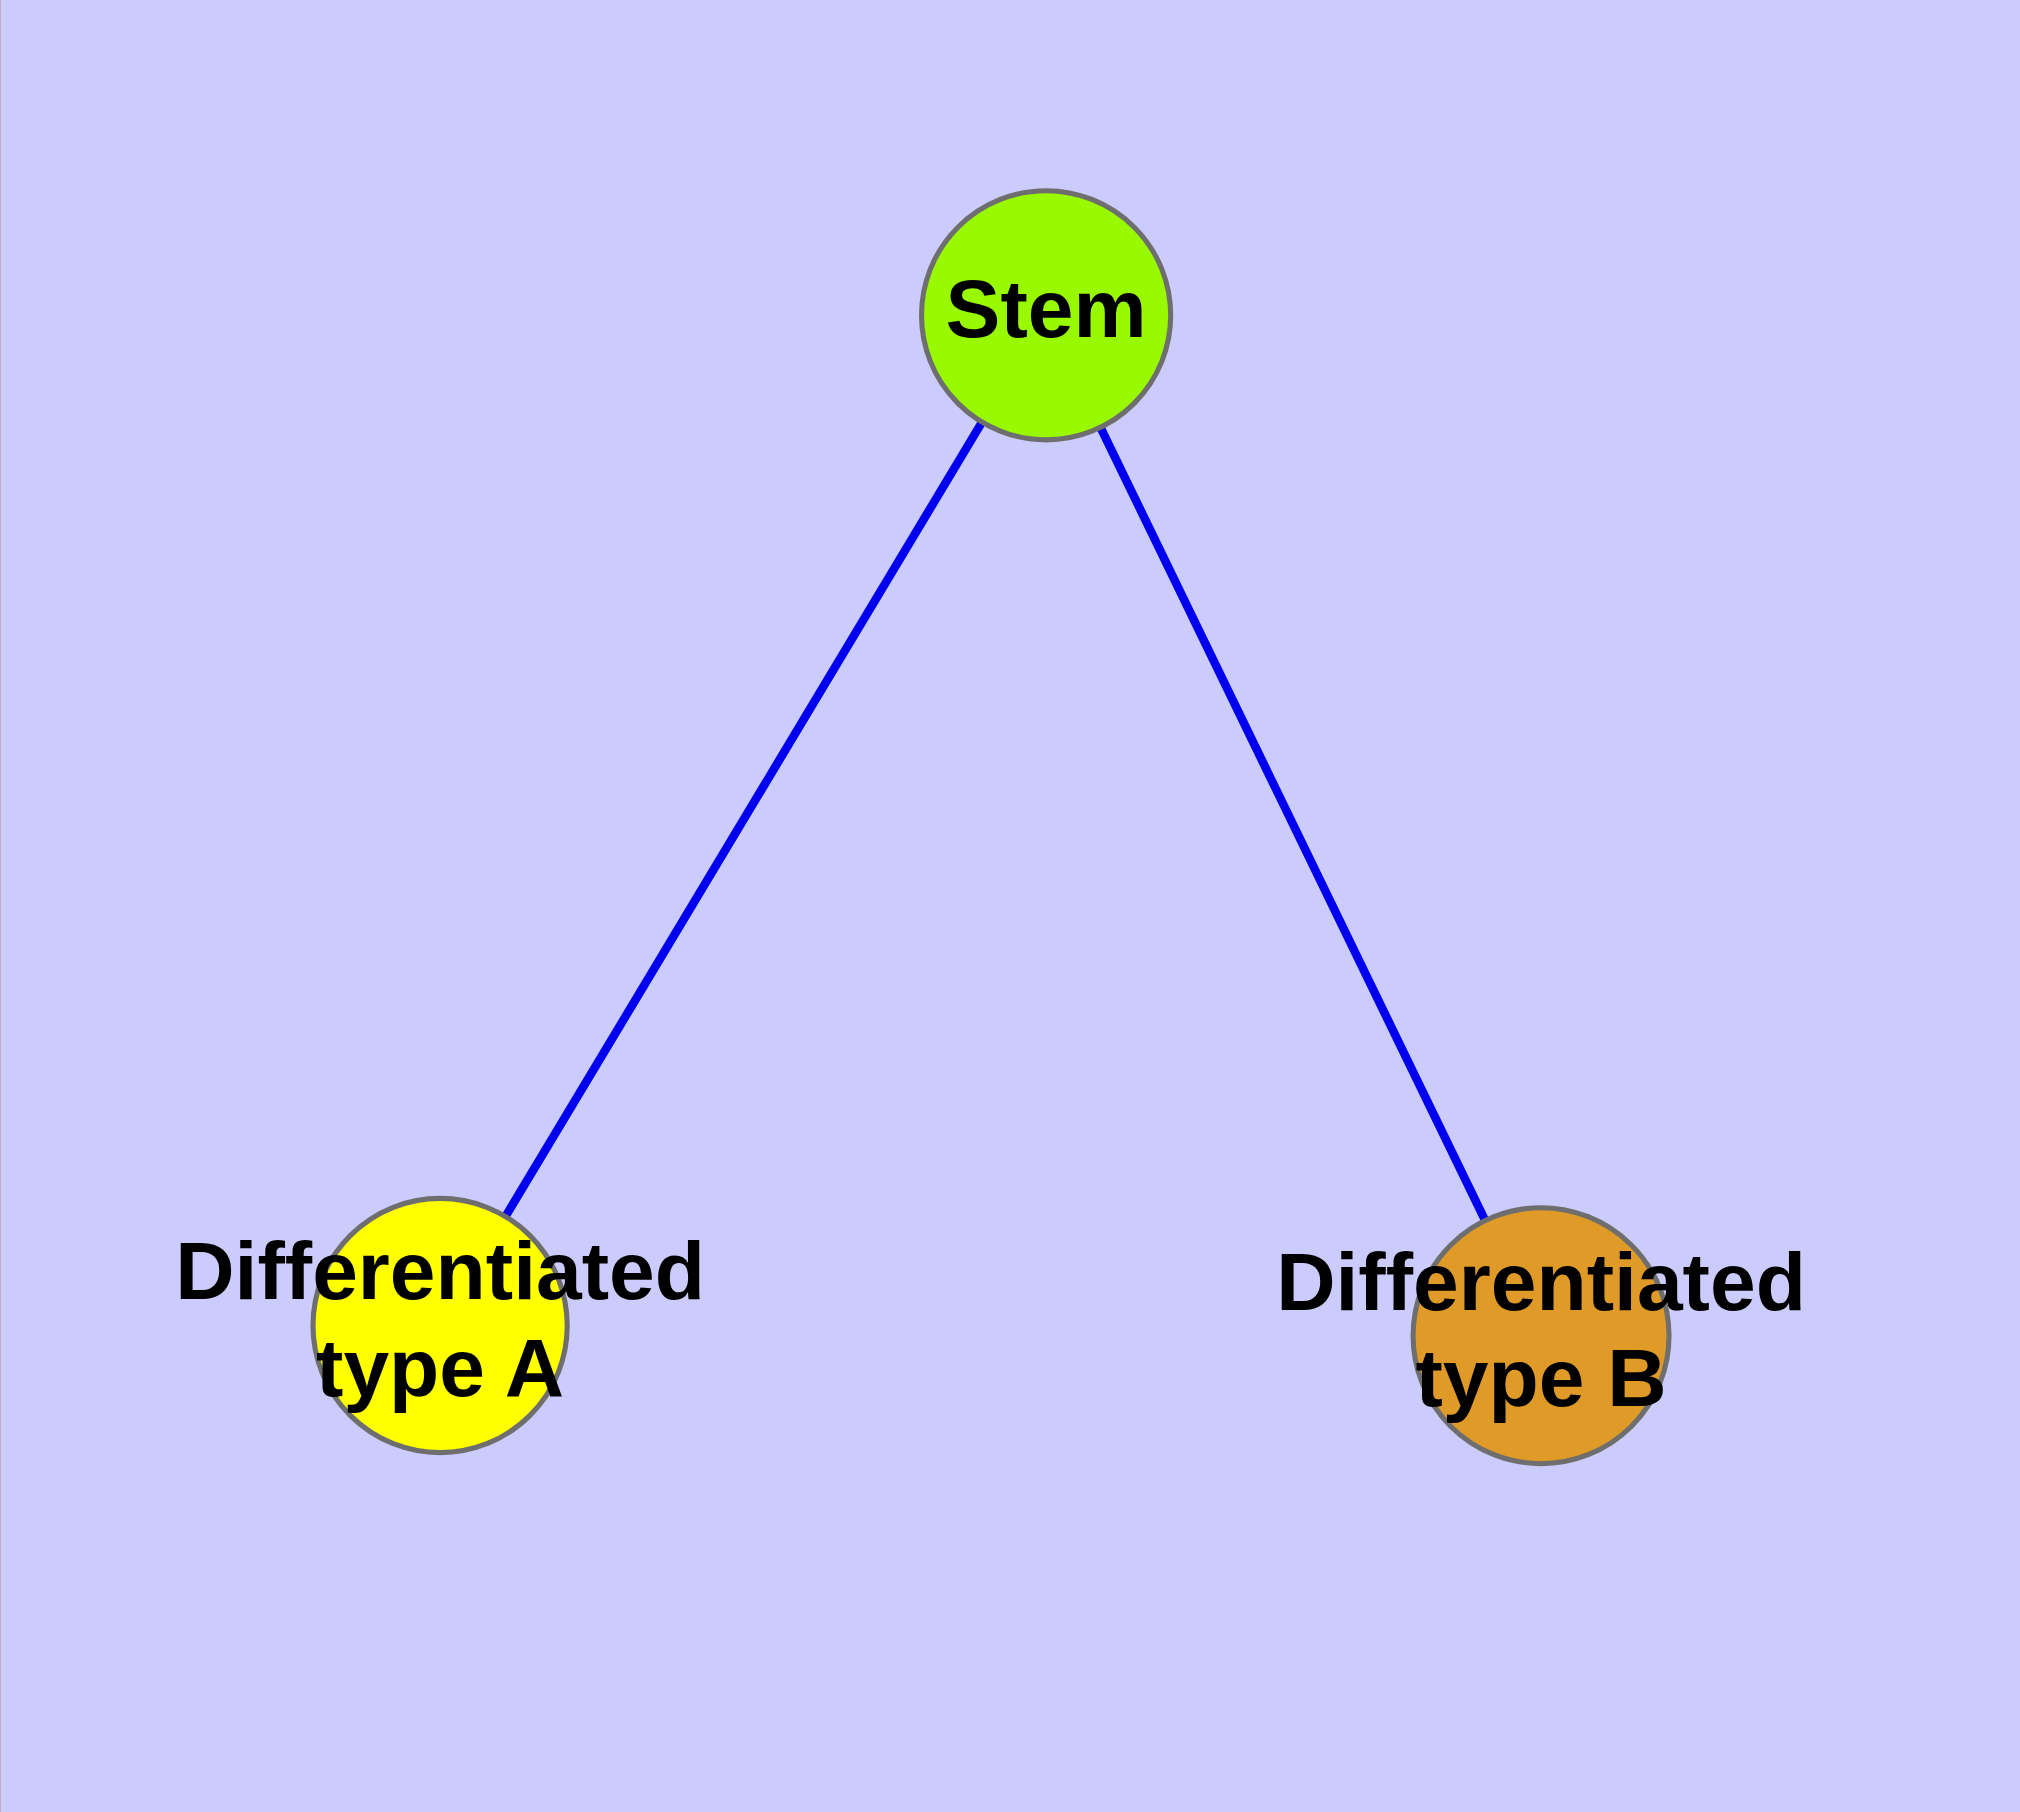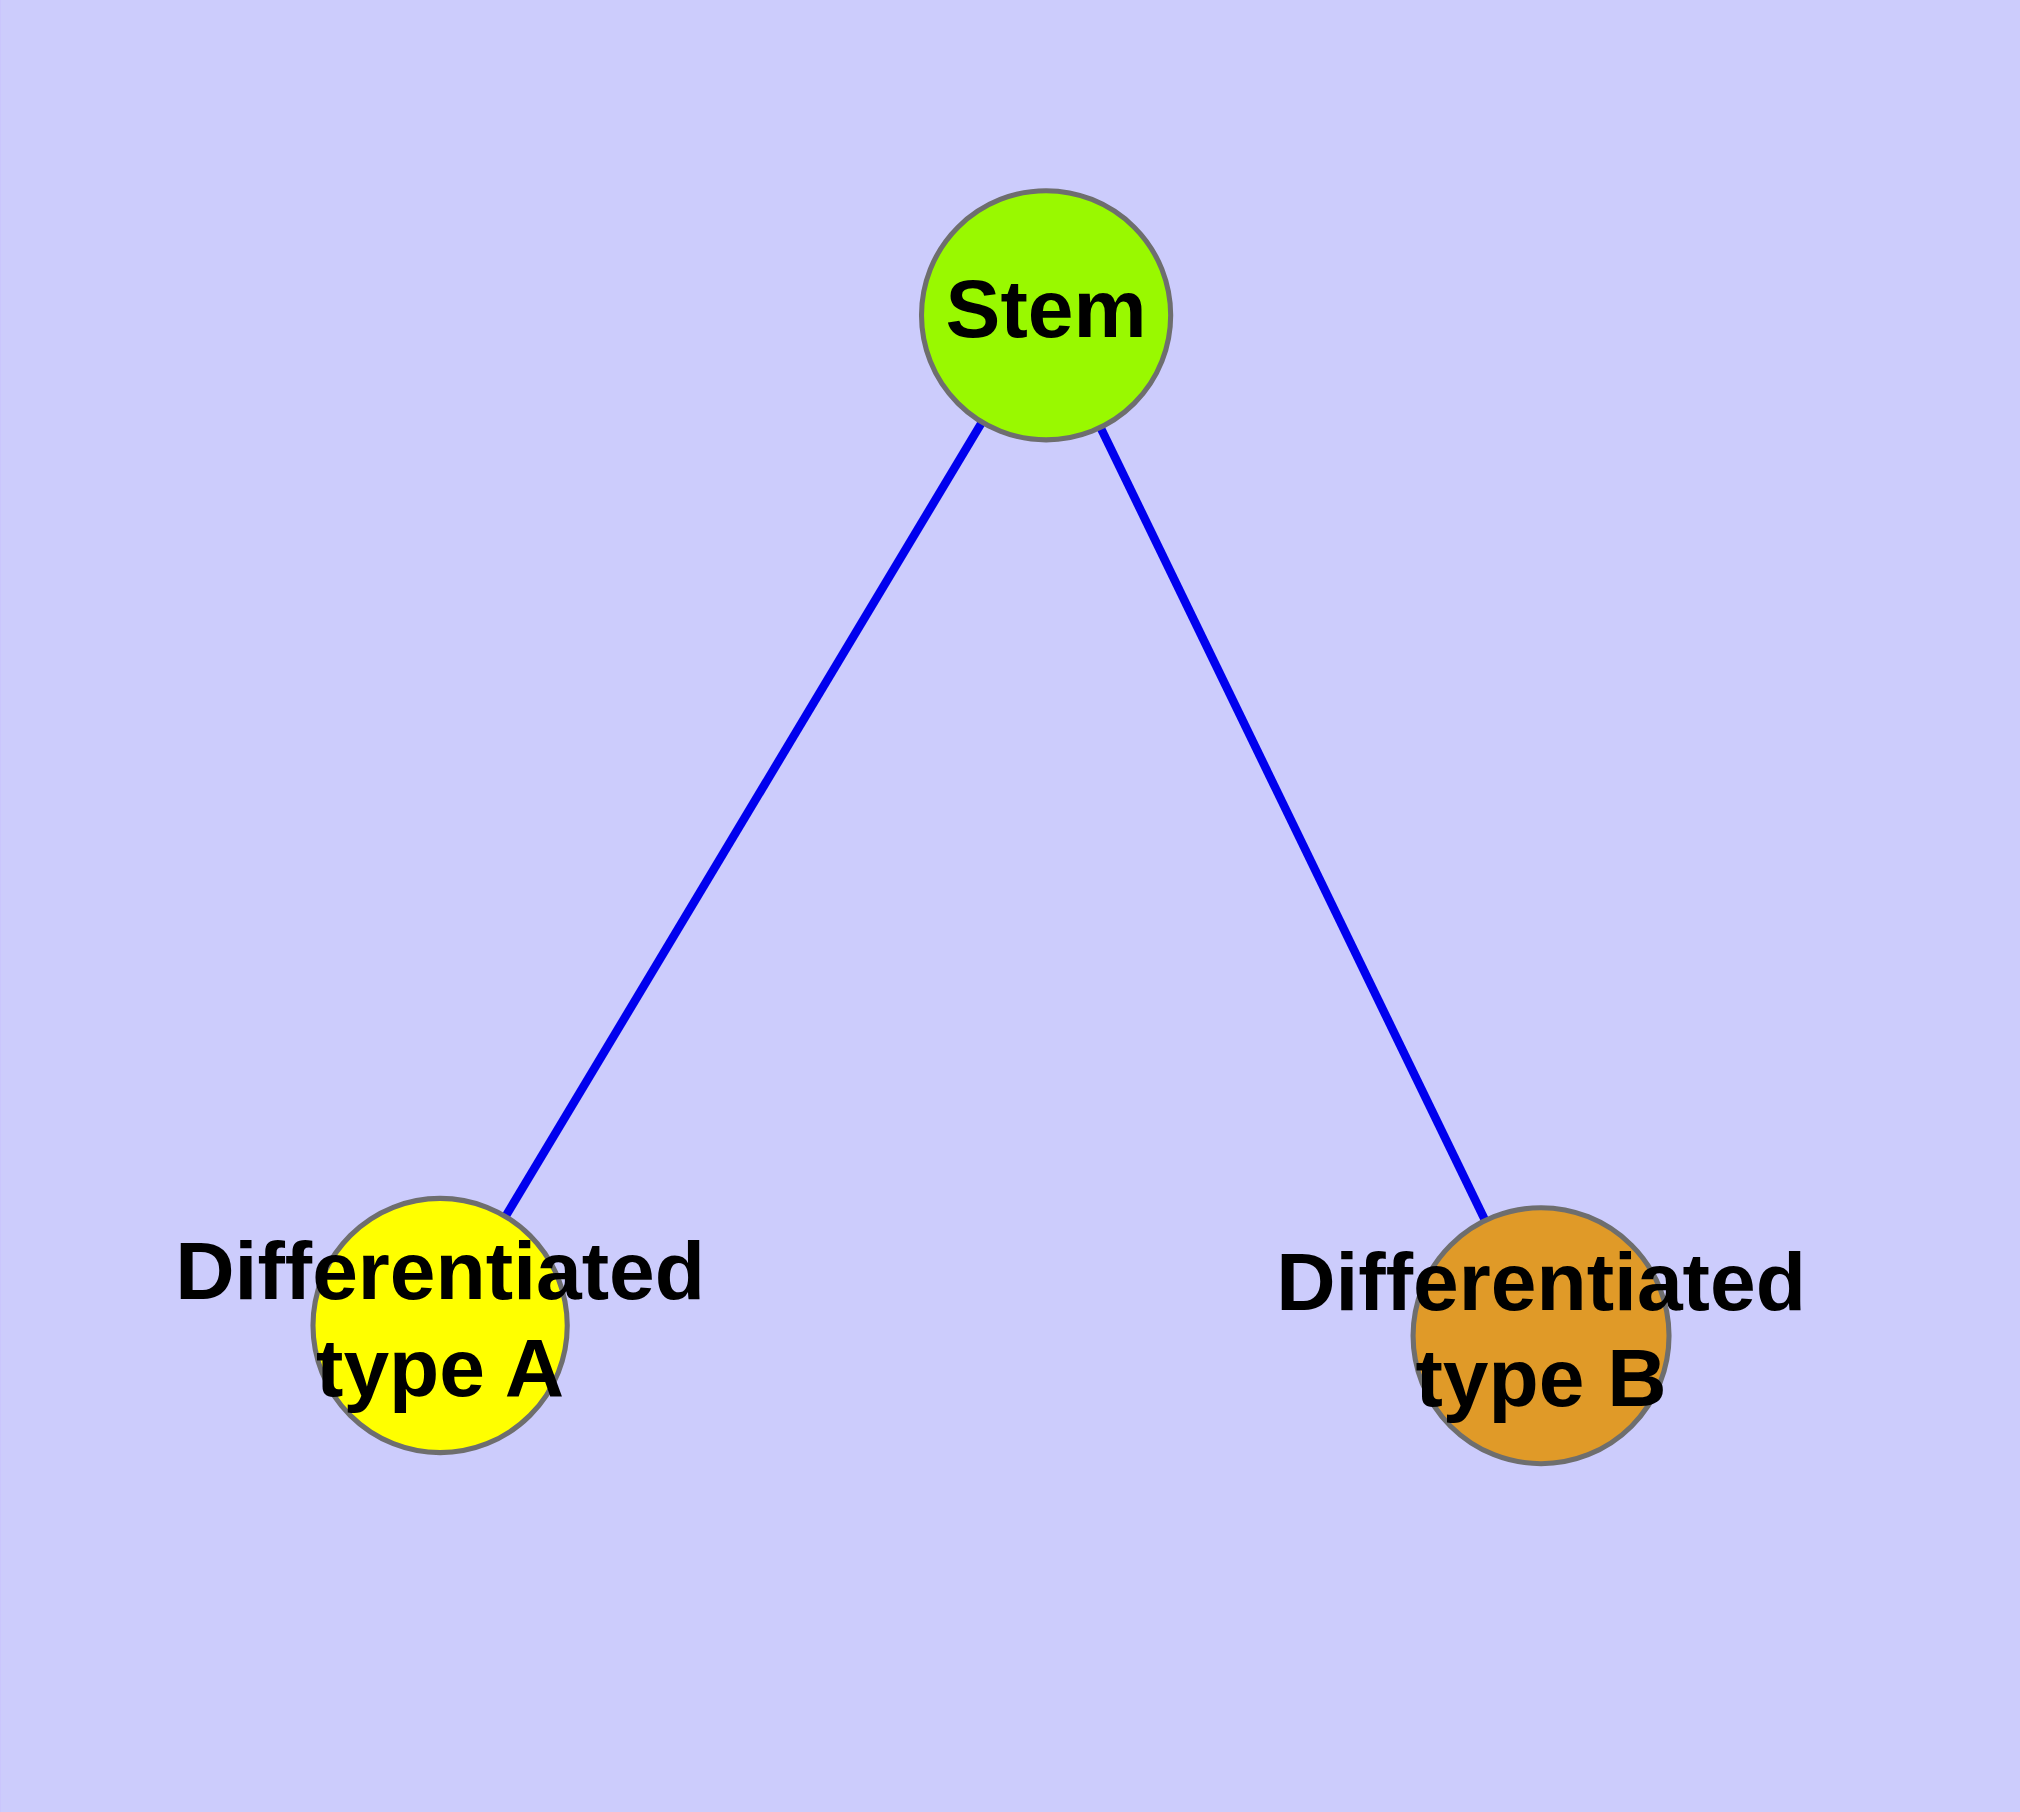--- a/index.html
+++ b/index.html
@@ -26,21 +26,21 @@
     font-family: "Liberation Sans", sans-serif;
     font-weight: bold;
     fill: #000000;
     text-anchor: middle;
     dominant-baseline: middle;
   }
 </style>
 </head>
 <body>
 
-<div id="canvas" style="background: #c4b5fd;">
+<div id="canvas" style="background: #c2410c;">
   <svg id="graph-svg" viewBox="0 0 2384 2138" xmlns="http://www.w3.org/2000/svg">
 
     <rect id="bg-rect" x="0" y="0" width="2384" height="2138" fill="#ccccfc"></rect>
 
     <g id="edges-layer">
         <line x1="1234" y1="372" x2="519" y2="1564" stroke="#0000ee" stroke-width="10" stroke-linecap="butt"></line>
         <line x1="1234" y1="372" x2="1818" y2="1576" stroke="#0000ee" stroke-width="10" stroke-linecap="butt"></line>
       </g>
     <g id="nodes-layer">
         <circle cx="1234" cy="372" r="147" fill="#99f900" stroke="#6e6e6e" stroke-width="6"></circle>

